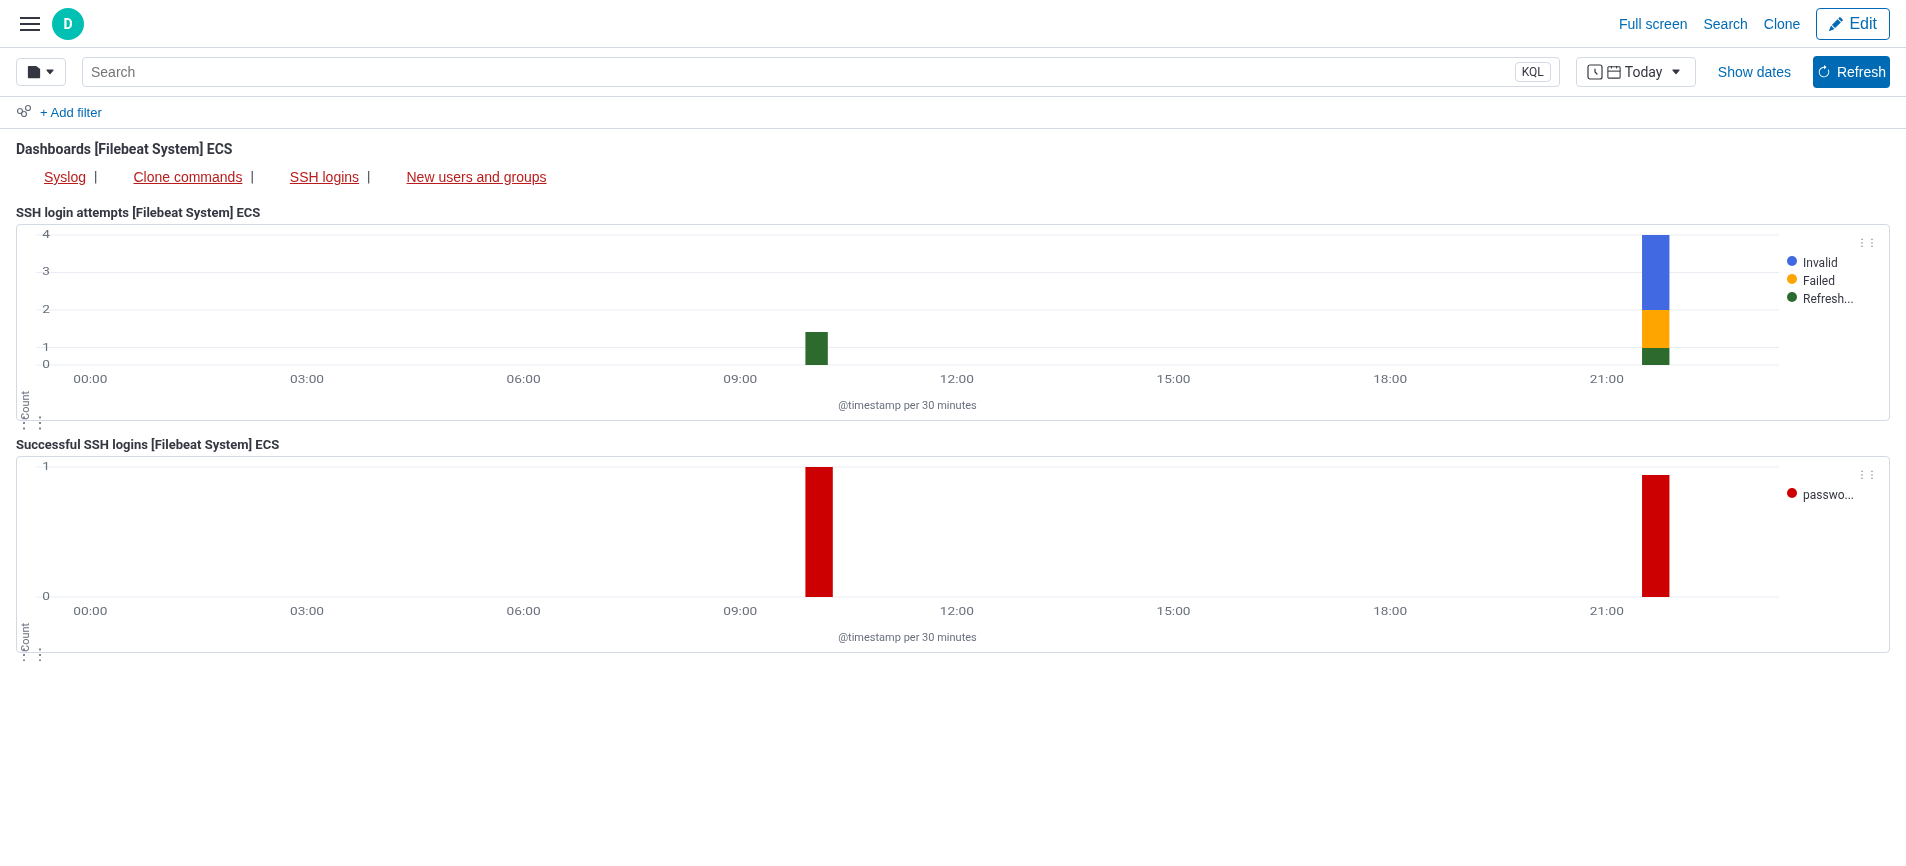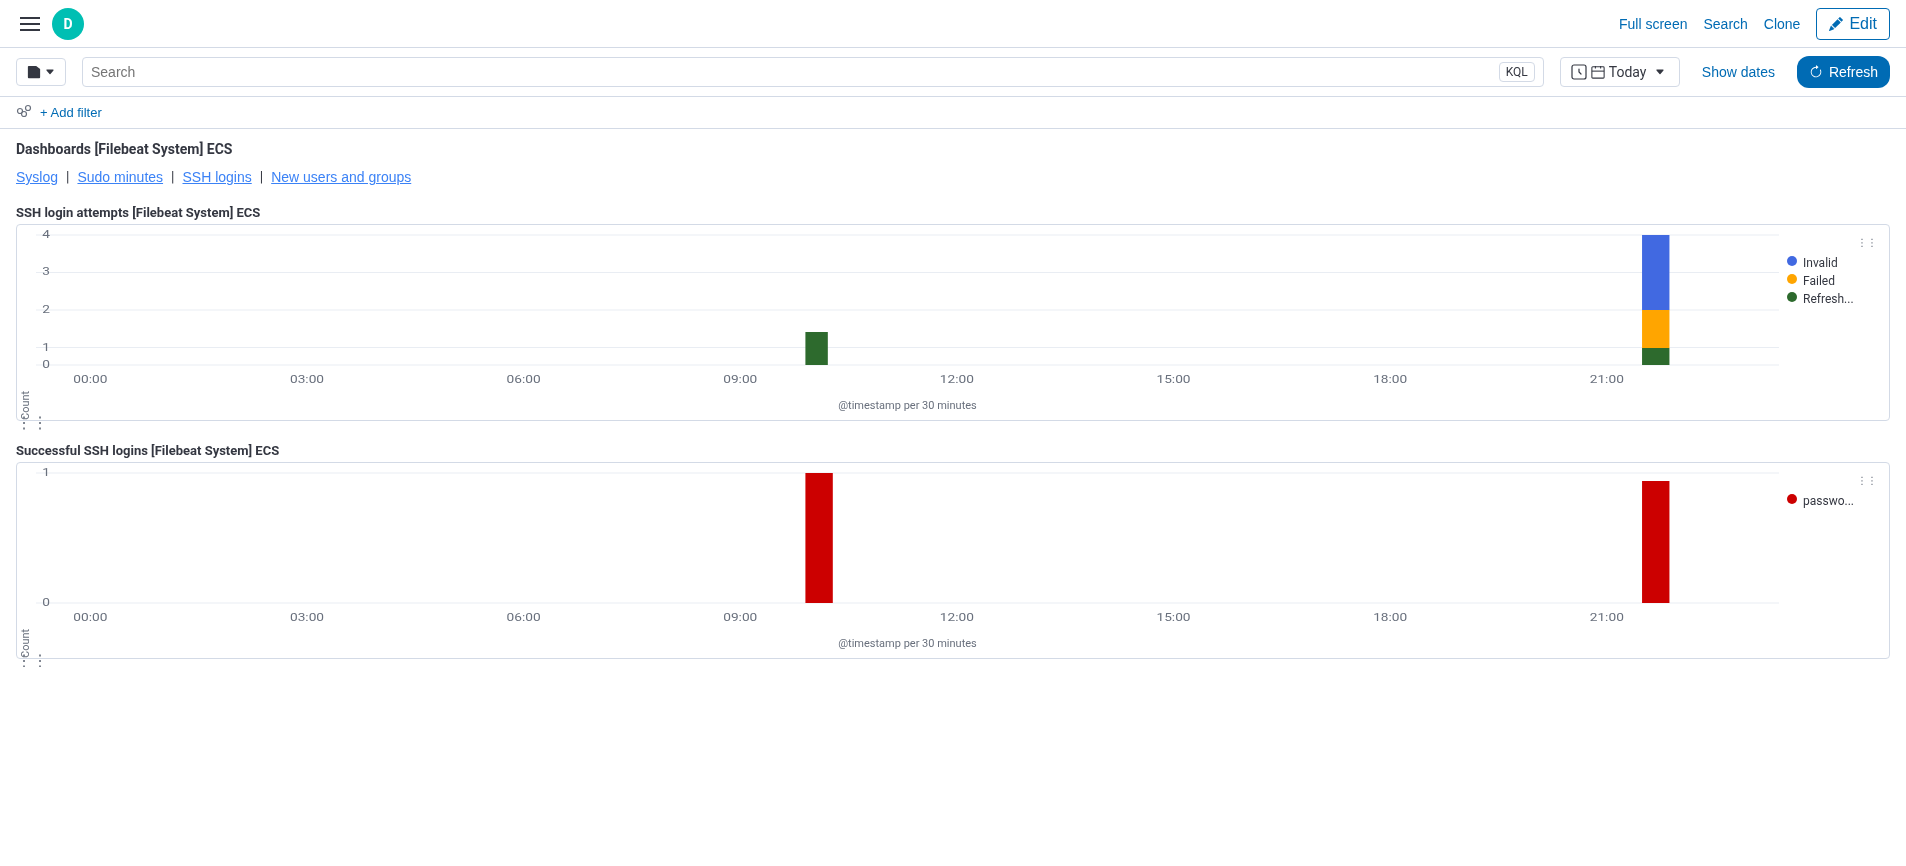--- a/index.html
+++ b/index.html
@@ -67,22 +67,22 @@
       border: 1px solid #d3dae6; border-radius: 4px;
       padding: 6px 10px; background: #fff; cursor: pointer; min-width: 120px;
     }
     .time-picker span { font-size: 14px; }
     .show-dates-btn {
       border: none; background: none; color: #006bb4; cursor: pointer;
       font-size: 14px; padding: 6px;
     }
     .refresh-btn {
       display: flex; align-items: center; gap: 6px;
-      background: #006bb4; color: #fff; border: none; border-radius: 12px;
-      padding: 8px 12px; cursor: pointer; font-size: 14px; font-weight: 500;
+      background: #006bb4; color: #fff; border: none; border-radius: 4px;
+      padding: 8px 4px; cursor: pointer; font-size: 14px; font-weight: 500;
     }
 
     
     .add-filter-row {
       display: flex; align-items: center; padding: 6px 16px;
       border-bottom: 1px solid #d3dae6;
     }
     .filter-icon { color: #69707d; margin-right: 8px; cursor: pointer; }
     .add-filter-btn {
       background: none; border: none; color: #006bb4; cursor: pointer;
@@ -95,22 +95,22 @@
     }
     .dashboard-title {
       font-size: 14px; font-weight: 700; color: #343741; margin-bottom: 8px;
     }
 
     
     .nav-links {
       display: flex; align-items: center; gap: 0; padding: 4px 16px 12px 16px;
     }
     .nav-link {
-      color: #3b82f6; text-decoration: underline; cursor: pointer;
-      font-size: 14px; background: none; border: none; padding: 0;
+      color: #b91c1c; text-decoration: underline; cursor: pointer;
+      font-size: 14px; background: none; border: none; padding: 0; margin-left: 28px;
     }
     .nav-separator { color: #343741; margin: 0 8px; }
 
     
     .chart-section { padding: 8px 16px 0 16px; position: relative; }
     .chart-title { font-size: 13px; font-weight: 700; margin-bottom: 4px; color: #343741; }
 
     .y-axis-label {
       writing-mode: vertical-rl; transform: rotate(180deg);
       font-size: 11px; color: #69707d; padding: 0 4px;
@@ -217,28 +217,28 @@
   <button class="add-filter-btn">+ Add filter</button>
 </div>
 
 <div class="dashboard-title-bar">
   <div class="dashboard-title">Dashboards [Filebeat System] ECS</div>
 </div>
 
 <div class="nav-links">
   <button class="nav-link">Syslog</button>
   <span class="nav-separator">|</span>
-  <button class="nav-link">Sudo minutes</button>
+  <button class="nav-link">Clone commands</button>
   <span class="nav-separator">|</span>
   <button class="nav-link">SSH logins</button>
   <span class="nav-separator">|</span>
   <button class="nav-link">New users and groups</button>
 </div>
 
-<div class="chart-section" style="margin-bottom: 14px;">
+<div class="chart-section" style="margin-bottom: 8px;">
   <div class="chart-title">SSH login attempts [Filebeat System] ECS</div>
   <div class="chart-with-legend">
 
     <div class="y-axis-label" style="font-size:11px; color:#69707d; padding: 0 2px 30px 4px;">
       <span>Count</span>
     </div>
 
     <div style="flex:1; position:relative; padding-bottom: 0;">
 
       <svg viewBox="0 0 1400 170" preserveAspectRatio="none" style="width:100%; height:170px; display:block;">

